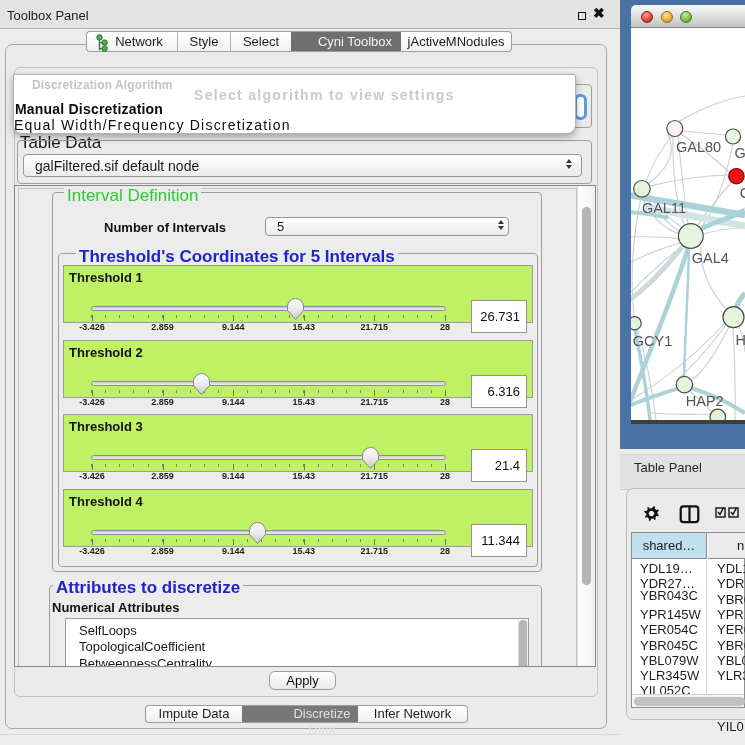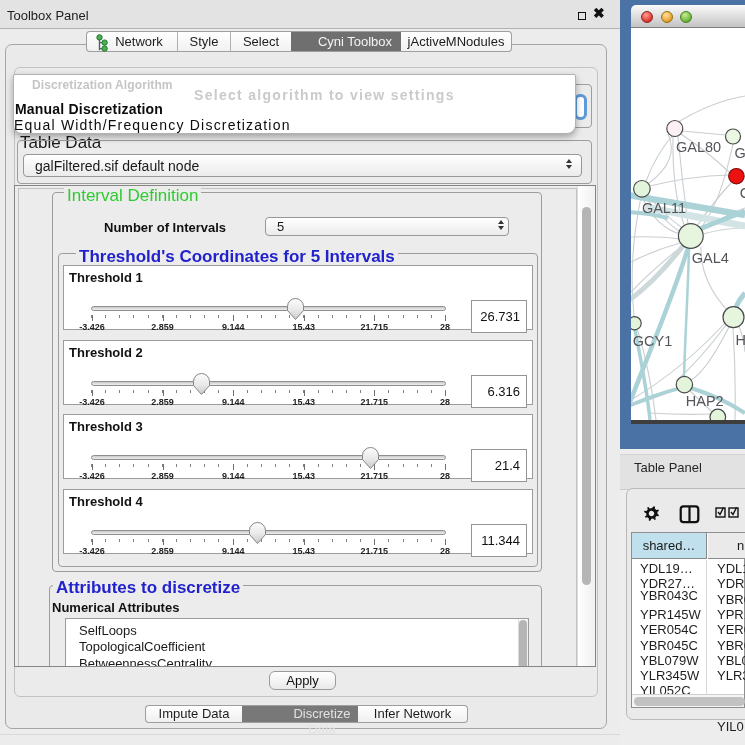--- a/index.html
+++ b/index.html
@@ -27,21 +27,21 @@
 .glabel { position:absolute; font-size:17px; background:#ececec; padding:0 3px; white-space:nowrap; }
 
 
 .combo { position:absolute; border:1px solid #979797; border-radius:4px; background:linear-gradient(#ffffff,#ebebeb); font-size:13px; color:#1a1a1a; }
 .combo .txt { position:absolute; left:11px; top:0; bottom:0; display:flex; align-items:center; }
 .spin { position:absolute; width:7px; }
 .spin .up { display:block; width:0; height:0; border-left:3.5px solid transparent; border-right:3.5px solid transparent; border-bottom:4.5px solid #333; margin-bottom:2px; }
 .spin .dn { display:block; width:0; height:0; border-left:3.5px solid transparent; border-right:3.5px solid transparent; border-top:4.5px solid #333; }
 
 
-.tpanel { position:absolute; left:63px; width:470px; height:65px; border:1px solid #9c9c9c; background:#ffffff; }
+.tpanel { position:absolute; left:63px; width:470px; height:58px; border:1px solid #9c9c9c; background:#bef264; }
 .tpanel .name { position:absolute; left:5px; top:4px; font-size:13px; font-weight:bold; color:#111; }
 .track { position:absolute; left:27px; top:40px; width:355px; height:5px; border:1px solid #8e8e8e; border-radius:3px; background:linear-gradient(#c9c9c9,#efefef); }
 .minor { position:absolute; left:27px; top:49px; width:356px; height:3px;
   background:repeating-linear-gradient(to right,#808080 0 1px,transparent 1px 14.16px); }
 .major { position:absolute; top:49px; width:1px; height:6px; background:#707070; }
 .tlab { position:absolute; top:56px; width:40px; margin-left:-20px; text-align:center; font-size:9px; font-weight:bold; color:#222; }
 .vbox { position:absolute; left:407px; top:34px; width:56px; height:33px; background:#ffffff; border:1px solid #949494; font-size:13px; color:#111; text-align:right; line-height:31px; padding-right:6px; }
 .thumb { position:absolute; top:31px; width:19px; height:24px; }
 
 

